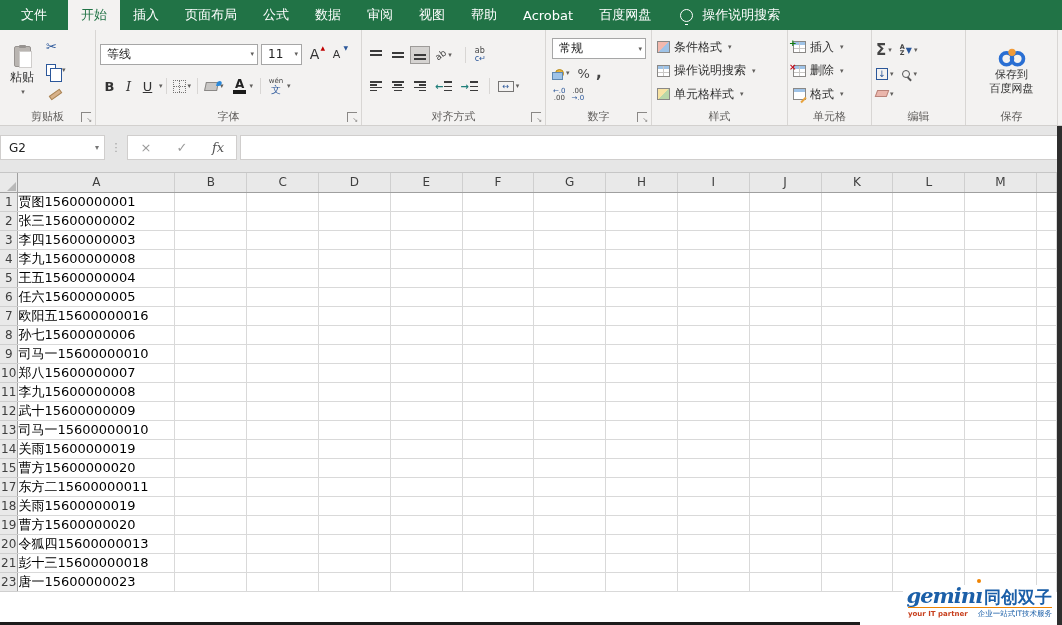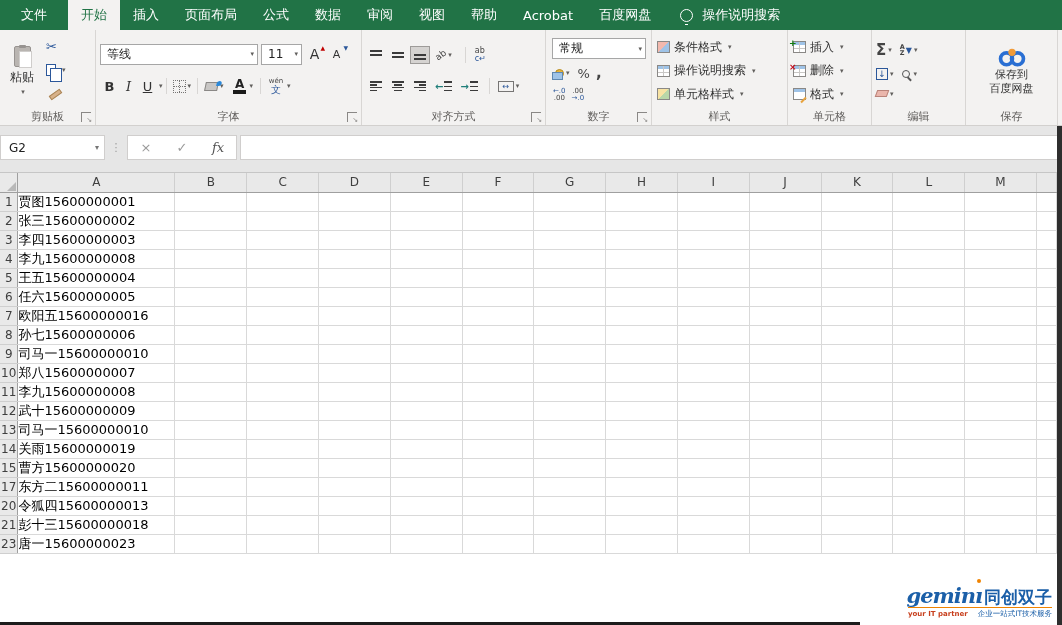--- a/index.html
+++ b/index.html
@@ -826,20 +826,54 @@
           <td class="cell"></td>
           <td class="cell"></td>
           <td class="cell"></td>
           <td class="cell"></td>
           <td class="cell"></td>
           <td class="cell"></td>
           <td class="cell"></td>
           <td class="cell"></td>
         </tr>
         <tr>
+          <th class="rowhead">18</th>
+          <td class="cell">关雨15600000019</td>
+          <td class="cell"></td>
+          <td class="cell"></td>
+          <td class="cell"></td>
+          <td class="cell"></td>
+          <td class="cell"></td>
+          <td class="cell"></td>
+          <td class="cell"></td>
+          <td class="cell"></td>
+          <td class="cell"></td>
+          <td class="cell"></td>
+          <td class="cell"></td>
+          <td class="cell"></td>
+          <td class="cell"></td>
+        </tr>
+        <tr>
+          <th class="rowhead">19</th>
+          <td class="cell">曹方15600000020</td>
+          <td class="cell"></td>
+          <td class="cell"></td>
+          <td class="cell"></td>
+          <td class="cell"></td>
+          <td class="cell"></td>
+          <td class="cell"></td>
+          <td class="cell"></td>
+          <td class="cell"></td>
+          <td class="cell"></td>
+          <td class="cell"></td>
+          <td class="cell"></td>
+          <td class="cell"></td>
+          <td class="cell"></td>
+        </tr>
+        <tr>
           <th class="rowhead">20</th>
           <td class="cell">令狐四15600000013</td>
           <td class="cell"></td>
           <td class="cell"></td>
           <td class="cell"></td>
           <td class="cell"></td>
           <td class="cell"></td>
           <td class="cell"></td>
           <td class="cell"></td>
           <td class="cell"></td>

